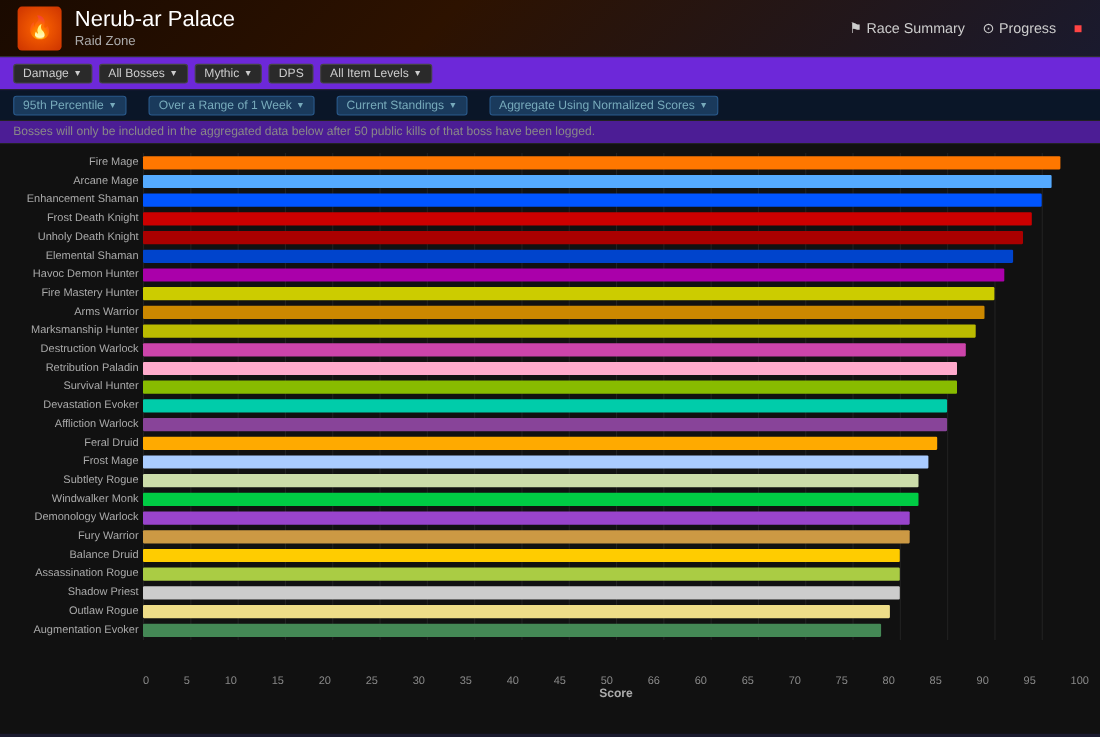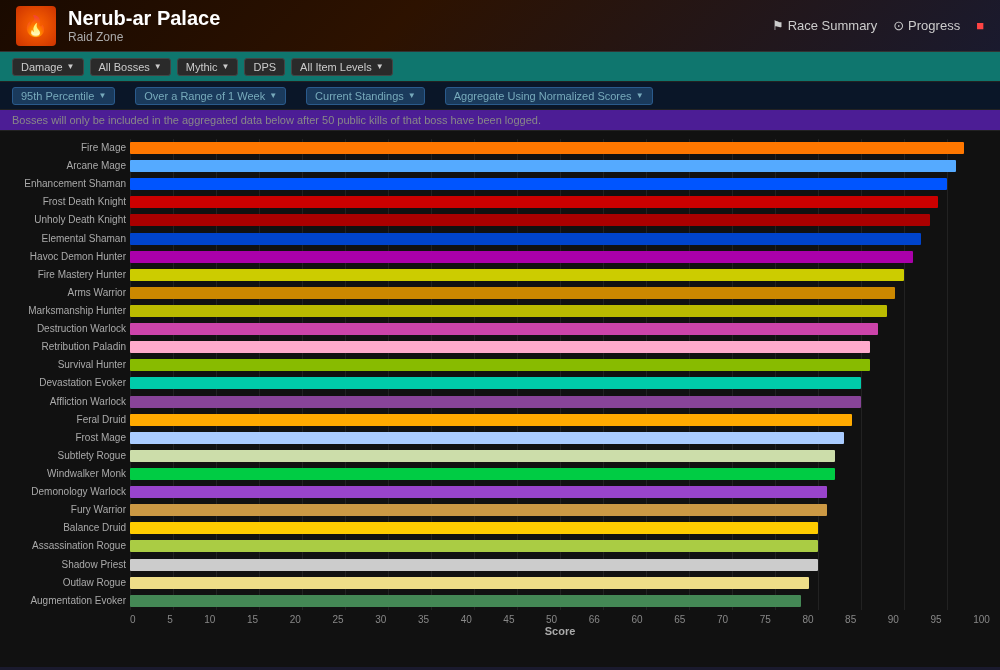--- a/index.html
+++ b/index.html
@@ -34,21 +34,21 @@
       background: radial-gradient(circle, #ff6600, #cc3300);
       border-radius: 4px;
       display: flex;
       align-items: center;
       justify-content: center;
       font-size: 20px;
     }
     .header-title {
       color: #fff;
       font-size: 20px;
-      font-weight: bold;
+      font-weight: normal;
     }
     .header-subtitle {
       color: #aaa;
       font-size: 12px;
     }
     .header-right {
       display: flex;
       align-items: center;
       gap: 16px;
       color: #ccc;
@@ -56,21 +56,21 @@
     }
     .header-right span {
       display: flex;
       align-items: center;
       gap: 4px;
       cursor: pointer;
     }
 
     
     .toolbar {
-      background: #0f766e;
+      background: #6d28d9;
       height: 30px;
       display: flex;
       align-items: center;
       padding: 0 12px;
       gap: 6px;
       border-bottom: 1px solid #222;
     }
     .dropdown-btn {
       background: #2a2a2a;
       border: 1px solid #444;
@@ -123,20 +123,21 @@
       padding: 8px 0 30px 0;
       overflow: hidden;
       height: calc(670px - 52px - 30px - 28px - 24px);
     }
 
     .chart-container {
       display: flex;
       flex-direction: column;
       height: 100%;
       padding: 0 10px;
+      gap: 28px;
     }
 
     .chart-body {
       display: flex;
       flex: 1;
       overflow: hidden;
     }
 
     .y-labels {
       width: 120px;

